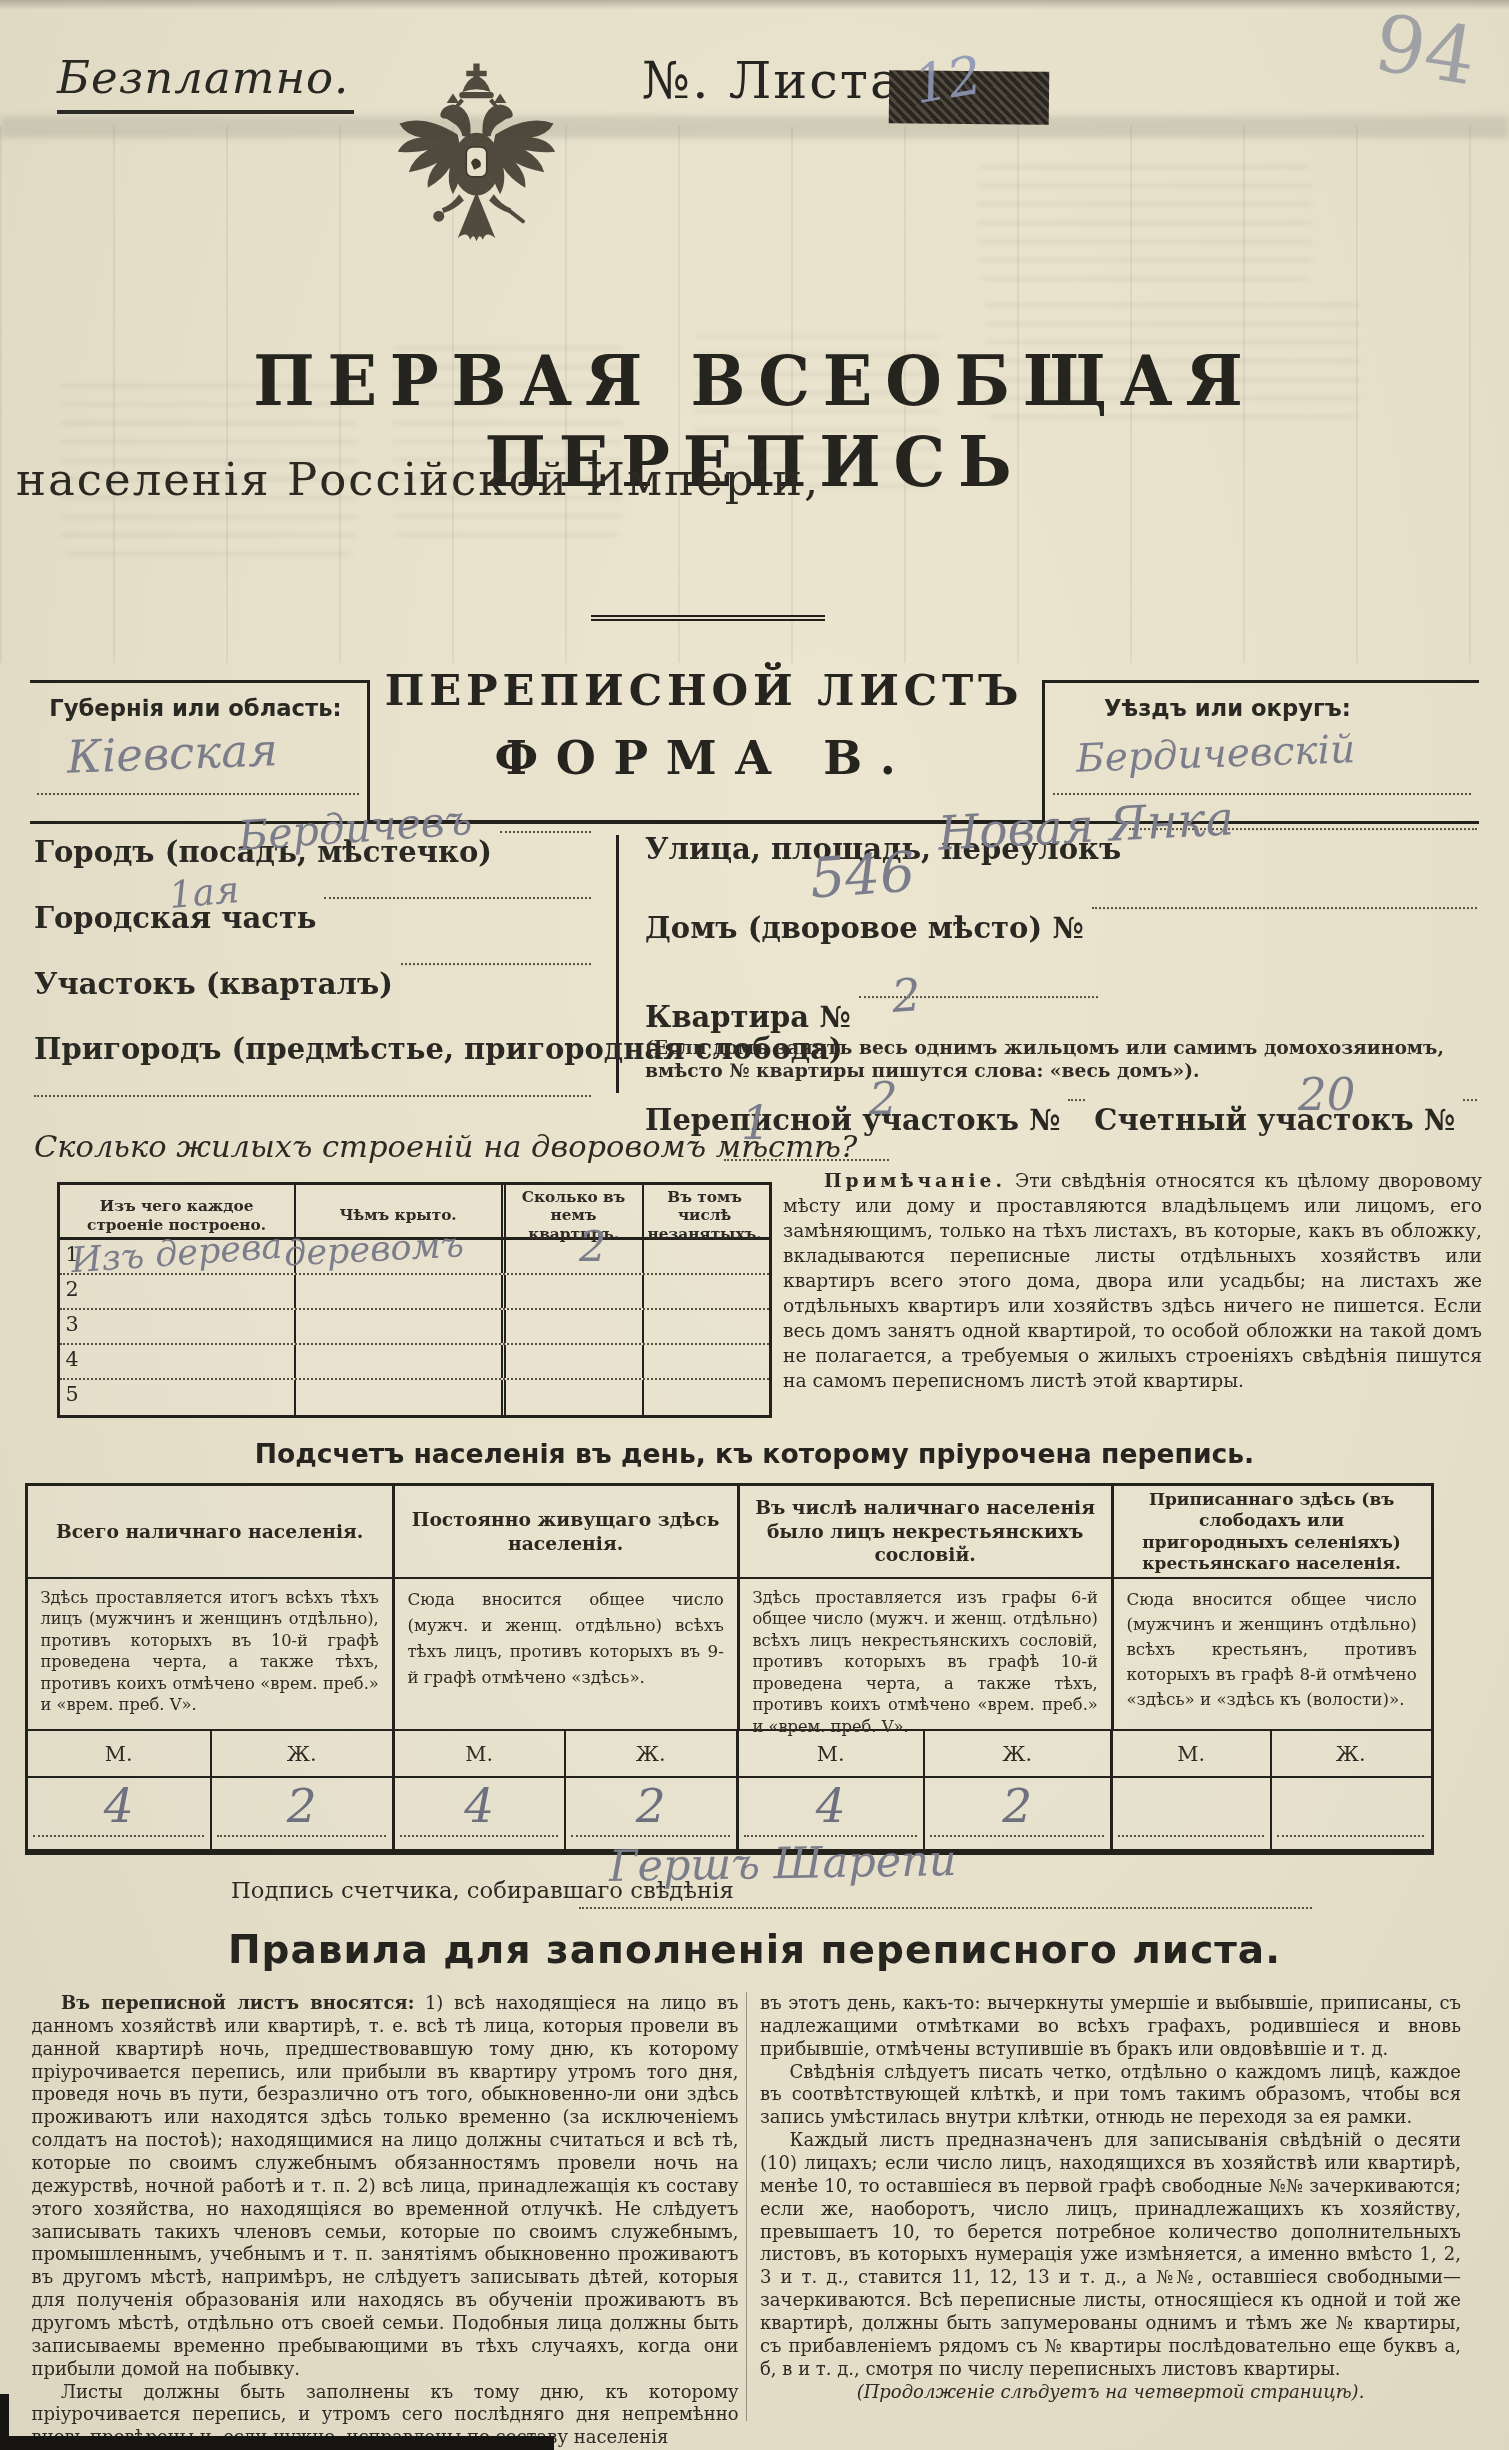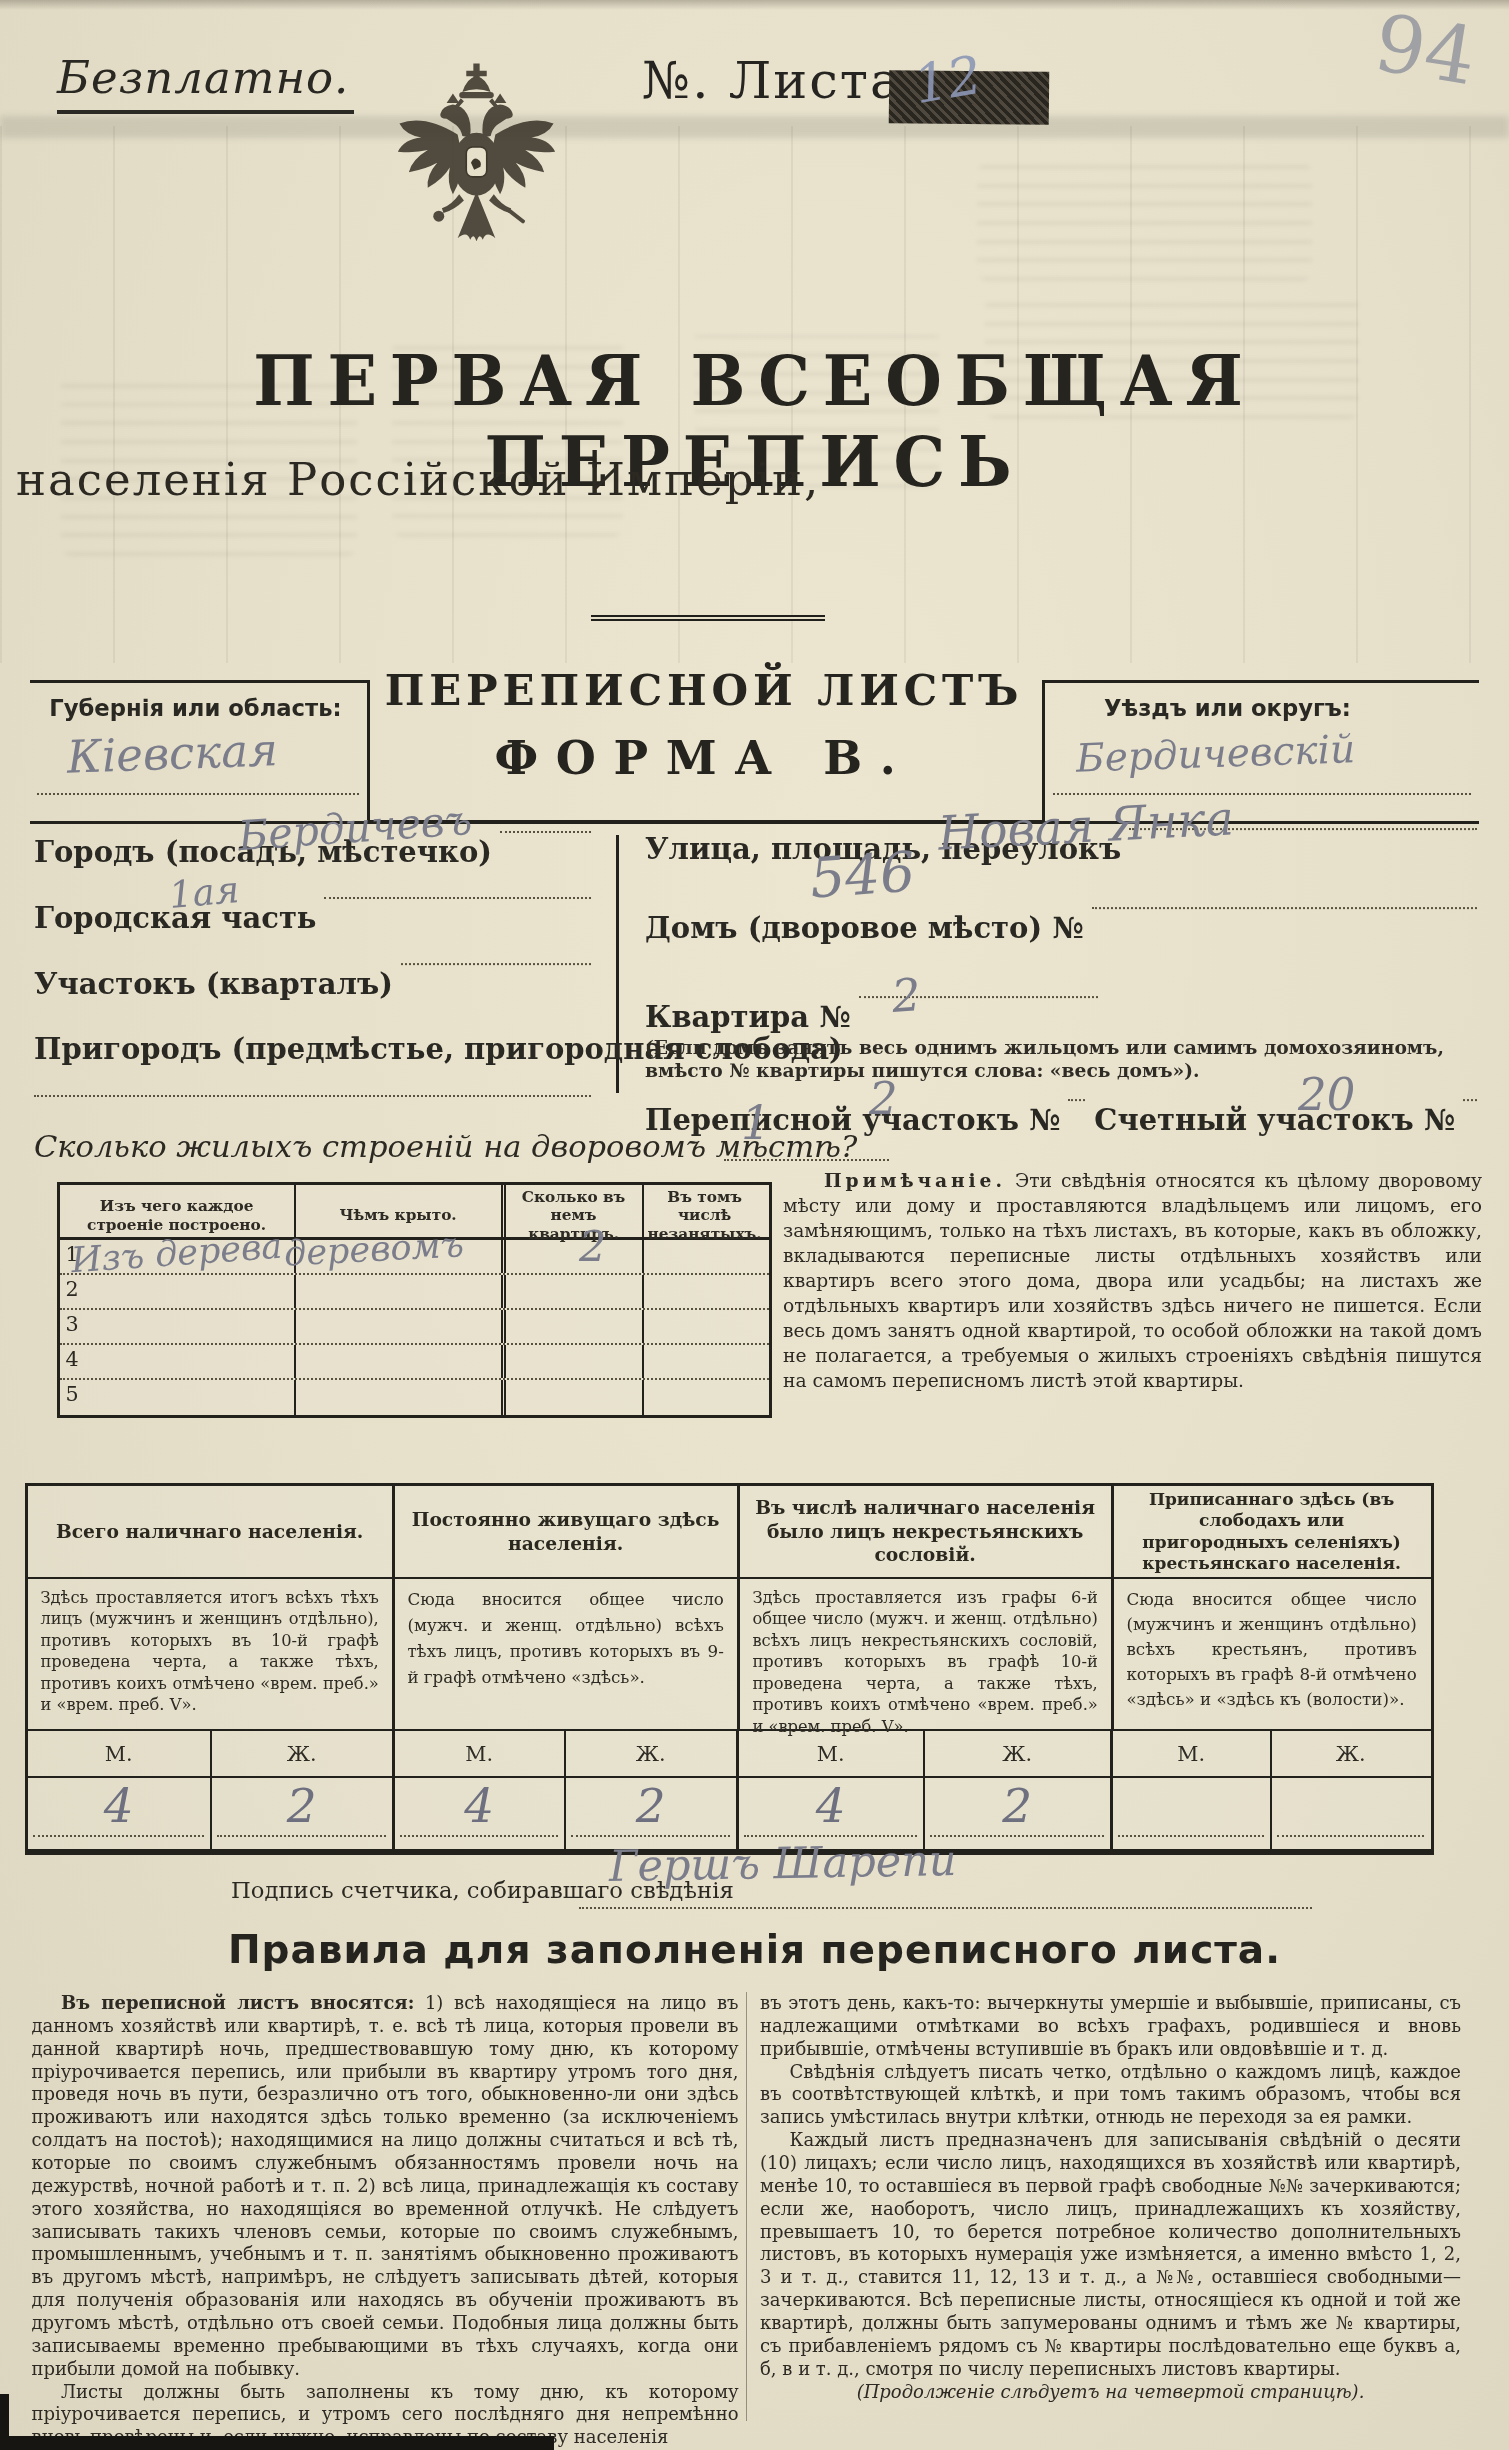--- a/index.html
+++ b/index.html
@@ -296,20 +296,21 @@
     </div>
   </div>
   <div class="hw hw-bt1">Изъ дерева</div>
   <div class="hw hw-bt2">деревомъ</div>
   <div class="hw hw-bt3">2</div>
 
   <div class="note-block">
     <span class="note-lead">Примѣчаніе.</span><span> Эти свѣдѣнія относятся къ цѣлому дворовому мѣсту или дому и проставляются владѣльцемъ или лицомъ, его замѣняющимъ, только на тѣхъ листахъ, въ которые, какъ въ обложку, вкладываются переписные листы отдѣльныхъ хозяйствъ или квартиръ всего этого дома, двора или усадьбы; на листахъ же отдѣльныхъ квартиръ или хозяйствъ здѣсь ничего не пишется. Если весь домъ занятъ одной квартирой, то особой обложки на такой домъ не полагается, а требуемыя о жилыхъ строеніяхъ свѣдѣнія пишутся на самомъ переписномъ листѣ этой квартиры.</span>
   </div>
 
+  <div class="pop-title">Подсчетъ населенія въ день, къ которому пріурочена перепись.</div>
 
   <div class="ctable">
     <div class="ct-r1">
       <div class="ct-c first">Всего наличнаго населенія.</div>
       <div class="ct-c">Постоянно живущаго здѣсь населенія.</div>
       <div class="ct-c">Въ числѣ наличнаго населенія было лицъ некрестьянскихъ сословій.</div>
       <div class="ct-c" style="font-size:17px;">Приписаннаго здѣсь (въ слободахъ или пригородныхъ селеніяхъ) крестьянскаго населенія.</div>
     </div>
     <div class="ct-r2">
       <div class="ct-c first">Здѣсь проставляется итогъ всѣхъ тѣхъ лицъ (мужчинъ и женщинъ отдѣльно), противъ которыхъ въ 10-й графѣ проведена черта, а также тѣхъ, противъ коихъ отмѣчено «врем. преб.» и «врем. преб. V».</div>

